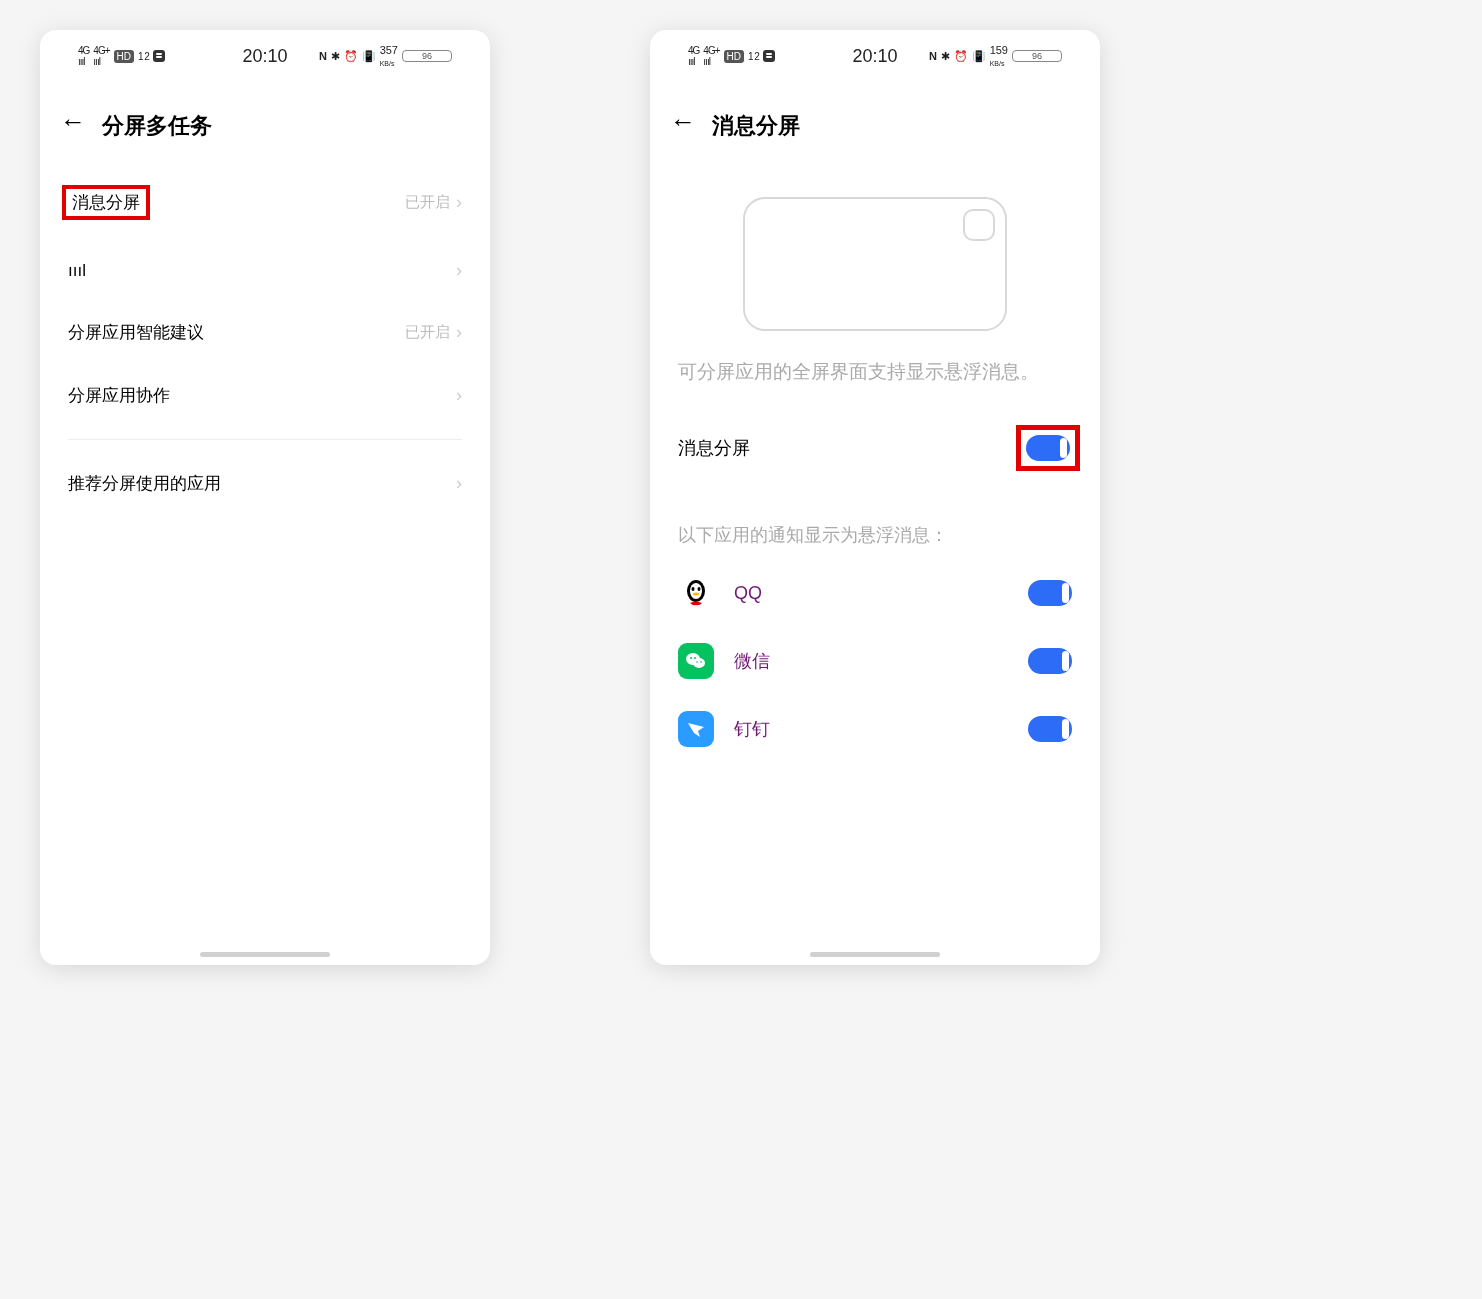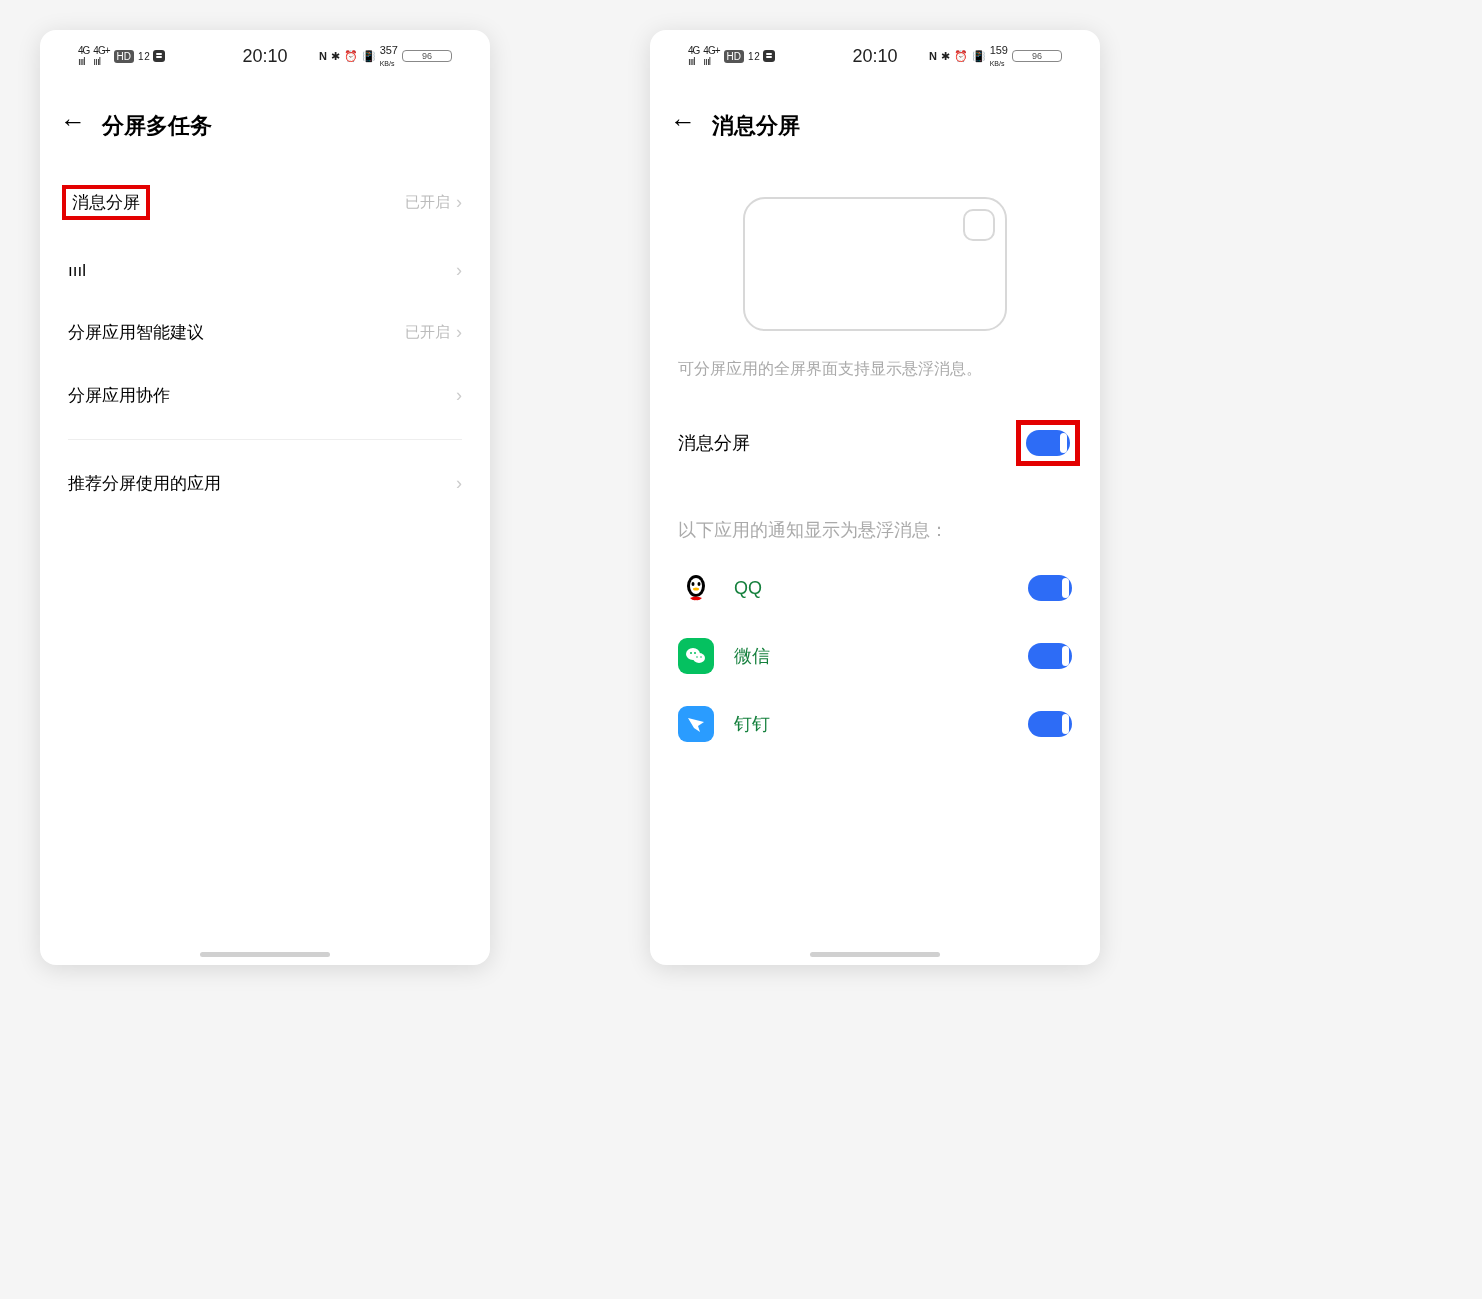--- a/index.html
+++ b/index.html
@@ -112,21 +112,21 @@
       position: absolute;
       top: 10px;
       right: 10px;
       width: 28px;
       height: 28px;
       border: 2.5px solid #d8d8d8;
       border-radius: 10px;
     }
     .desc-text {
       color: #aaa;
-      font-size: 16px;
+      font-size: 19px;
       padding: 0 28px 20px 28px;
     }
     .toggle-row {
       display: flex;
       align-items: center;
       justify-content: space-between;
       padding: 20px 20px 20px 28px;
       font-size: 18px;
       color: #000;
     }
@@ -162,21 +162,21 @@
     .app-left { display: flex; align-items: center; gap: 20px; }
     .app-icon {
       width: 36px;
       height: 36px;
       border-radius: 9px;
       display: flex;
       align-items: center;
       justify-content: center;
       flex-shrink: 0;
     }
-    .app-name { font-size: 18px; color: #15803d; }
+    .app-name { font-size: 18px; color: #701a75; }
     .icon-qq { background: #fff; }
     .icon-wechat { background: #05c160; }
     .icon-dingtalk { background: #2a9cff; }
     .icon-messages { background: #4de5d8; }
     
     .home-indicator {
       position: absolute;
       bottom: 8px;
       left: 50%;
       transform: translateX(-50%);

